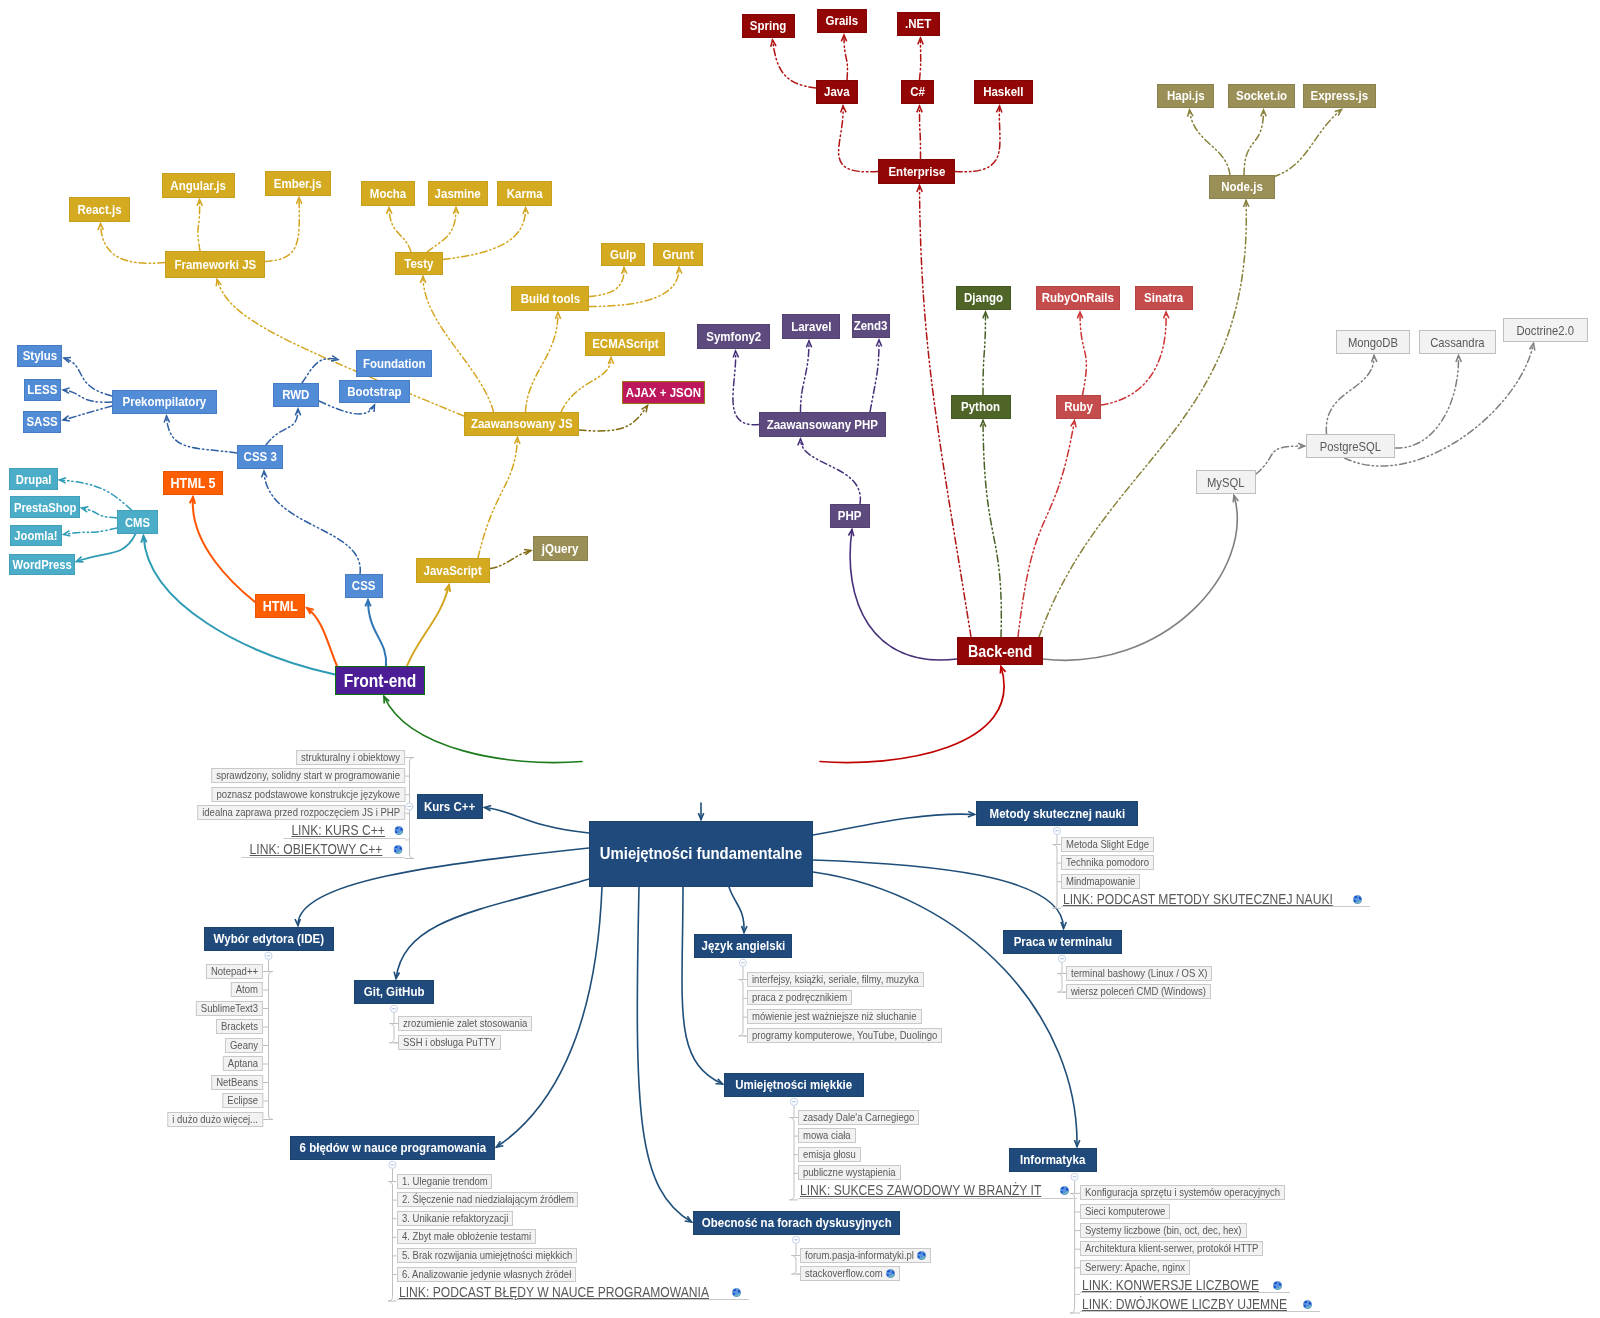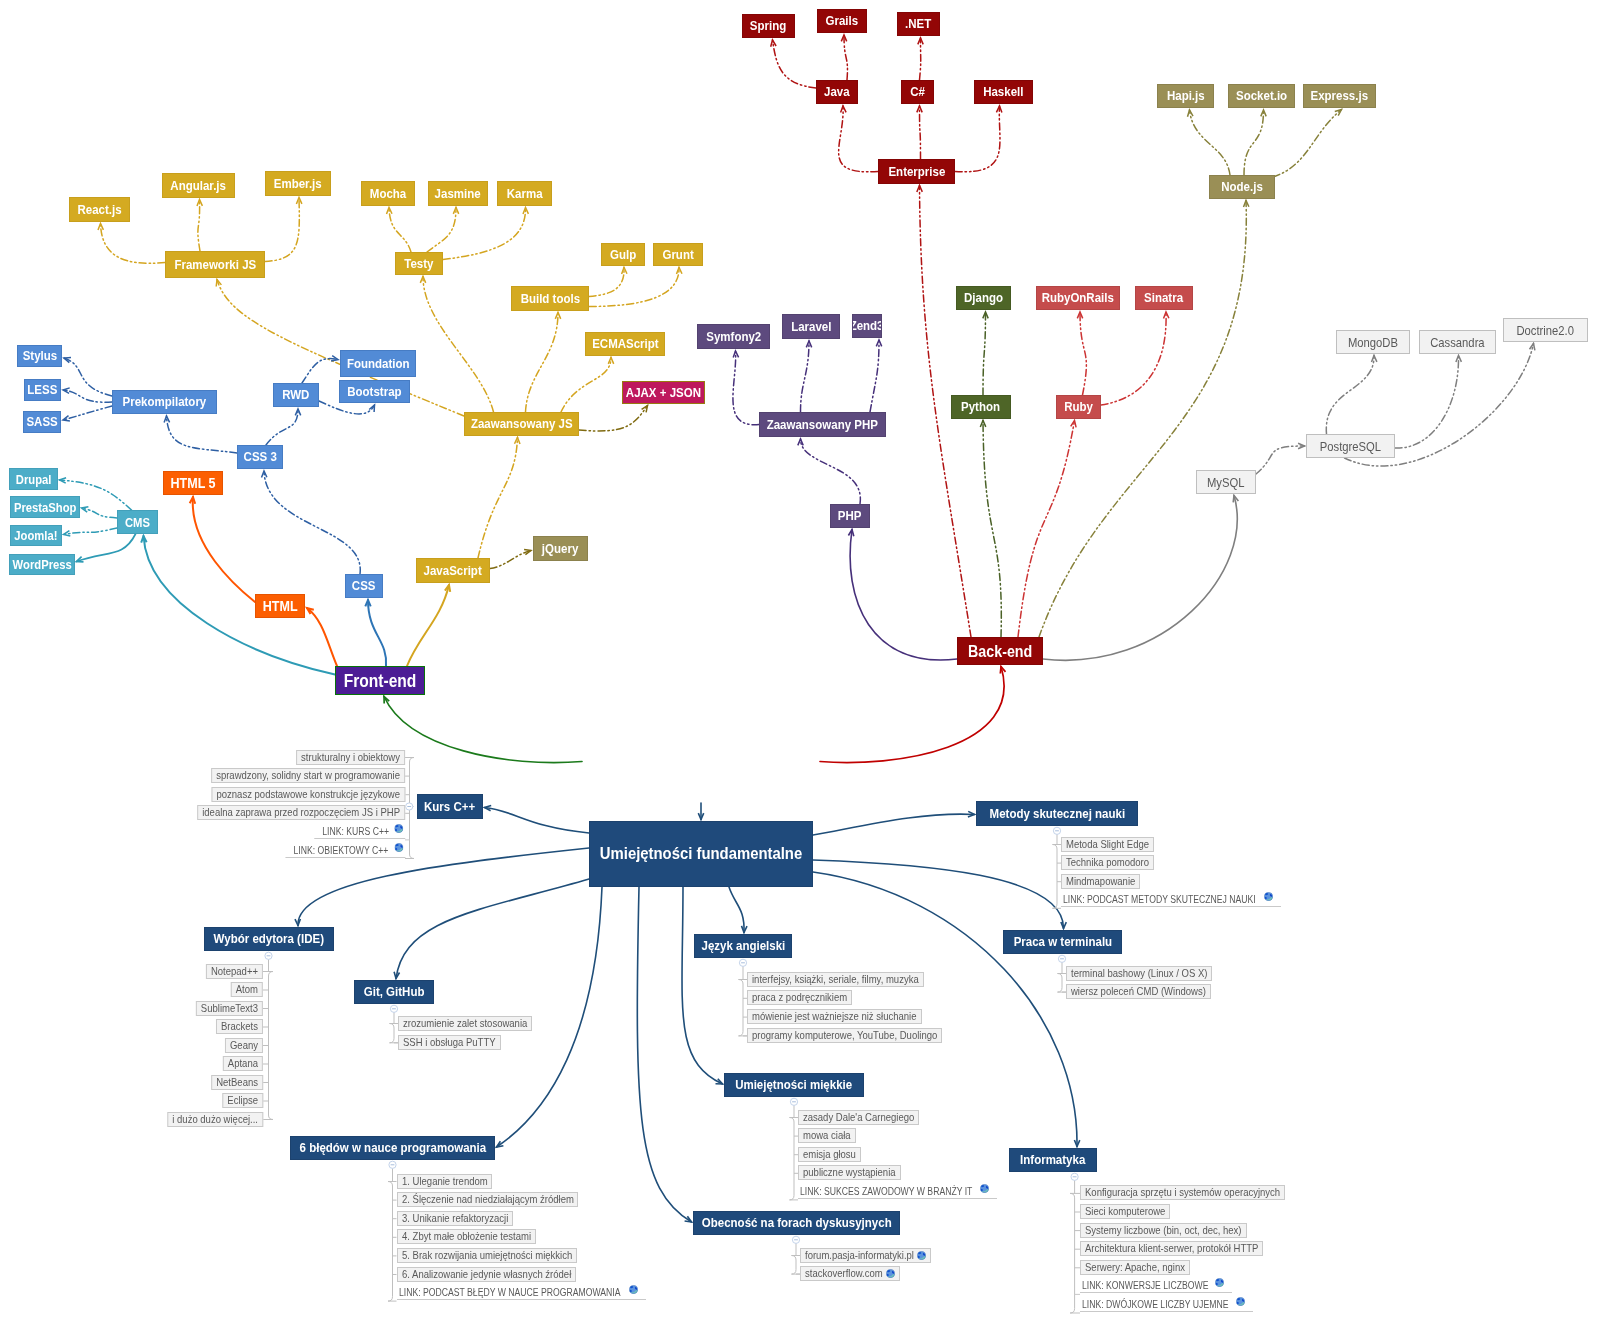--- a/index.html
+++ b/index.html
@@ -24,23 +24,23 @@
 .s-olive{background:#9a8f56;border:1px solid #8b814d;font-size:13.3px;}
 .s-graybox{background:#f2f2f2;border:1px solid #bfbfbf;color:#595959;font-weight:normal;font-size:13.0px;}
 .s-root{background:#595959;border:1px solid #4f4f4f;font-size:20px;}
 .s-navybig{background:#1f4a7b;border:1px solid #1c426e;font-size:17.2px;}
 .s-navy{background:#1f4a7b;border:1px solid #1c426e;font-size:13.3px;}
 .leaf,.weblink{position:absolute;box-sizing:border-box;background:#f2f2f2;border:1px solid #c9c9c9;
       color:#595959;font-size:11.0px;white-space:nowrap;height:15px;line-height:13px;
       padding:0 4px;display:inline-flex;align-items:center;width:auto;}
 .leaf>span,.weblink>span{display:inline-block;transform:scaleX(0.865);transform-origin:left center;}
 .leaf.ralign,.weblink.ralign{transform:translateX(-100%);}
-.linkrow{position:absolute;box-sizing:border-box;color:#595959;font-size:10px;white-space:nowrap;
-         height:15px;line-height:15px;display:inline-flex;width:auto;
-         border-bottom:1px solid #c9c9c9;padding:0 8px 0 2px;}
+.linkrow{position:absolute;box-sizing:border-box;color:#595959;font-size:14px;white-space:nowrap;
+         height:15px;line-height:15px;display:inline-flex;align-items:center;width:auto;
+         border-bottom:1px solid #c9c9c9;padding:0 8px 0 2px;text-decoration:underline;}
 .linkrow.ralign{padding:0 2px 0 8px;}
 .linkrow.ralign{transform:translateX(-100%);}
 .linkrow>span.t{display:inline-block;transform:scaleX(0.865);transform-origin:left center;}
 .globe{display:inline-block;vertical-align:-2px;margin-left:3px;flex:0 0 auto;}
 </style>
 </head>
 <body>
 
 <div id="page">
 <svg class="layer" viewBox="0 0 1600 1318">
@@ -316,21 +316,21 @@
     </div>
 <div class="node s-blue" style="left:23px;top:411px;width:38px;height:22px">
       <span>SASS</span>
     </div>
 <div class="node s-blue" style="left:112px;top:390px;width:105px;height:24px">
       <span>Prekompilatory</span>
     </div>
 <div class="node s-blue" style="left:273px;top:383px;width:46px;height:24px">
       <span>RWD</span>
     </div>
-<div class="node s-blue" style="left:340px;top:350px;width:76px;height:27px">
+<div class="node s-blue" style="left:356px;top:350px;width:76px;height:27px">
       <span>Foundation</span>
     </div>
 <div class="node s-blue" style="left:339px;top:380px;width:71px;height:23px">
       <span>Bootstrap</span>
     </div>
 <div class="node s-blue" style="left:237px;top:445px;width:46px;height:24px">
       <span>CSS 3</span>
     </div>
 <div class="node s-blue" style="left:345px;top:574px;width:38px;height:24px">
       <span>CSS</span>
@@ -382,21 +382,21 @@
     </div>
 <div class="node s-maroon2" style="left:957px;top:637px;width:86px;height:28px">
       <span>Back-end</span>
     </div>
 <div class="node s-purple" style="left:697px;top:324px;width:73px;height:25px">
       <span>Symfony2</span>
     </div>
 <div class="node s-purple" style="left:782px;top:314px;width:58px;height:25px">
       <span>Laravel</span>
     </div>
-<div class="node s-purple" style="left:852px;top:314px;width:30px;height:24px">
+<div class="node s-purple" style="left:852px;top:314px;width:38px;height:24px">
       <span>Zend3</span>
     </div>
 <div class="node s-purple" style="left:759px;top:412px;width:127px;height:25px">
       <span>Zaawansowany PHP</span>
     </div>
 <div class="node s-purple" style="left:830px;top:504px;width:40px;height:24px">
       <span>PHP</span>
     </div>
 <div class="node s-dgreen" style="left:956px;top:286px;width:55px;height:24px">
       <span>Django</span>

